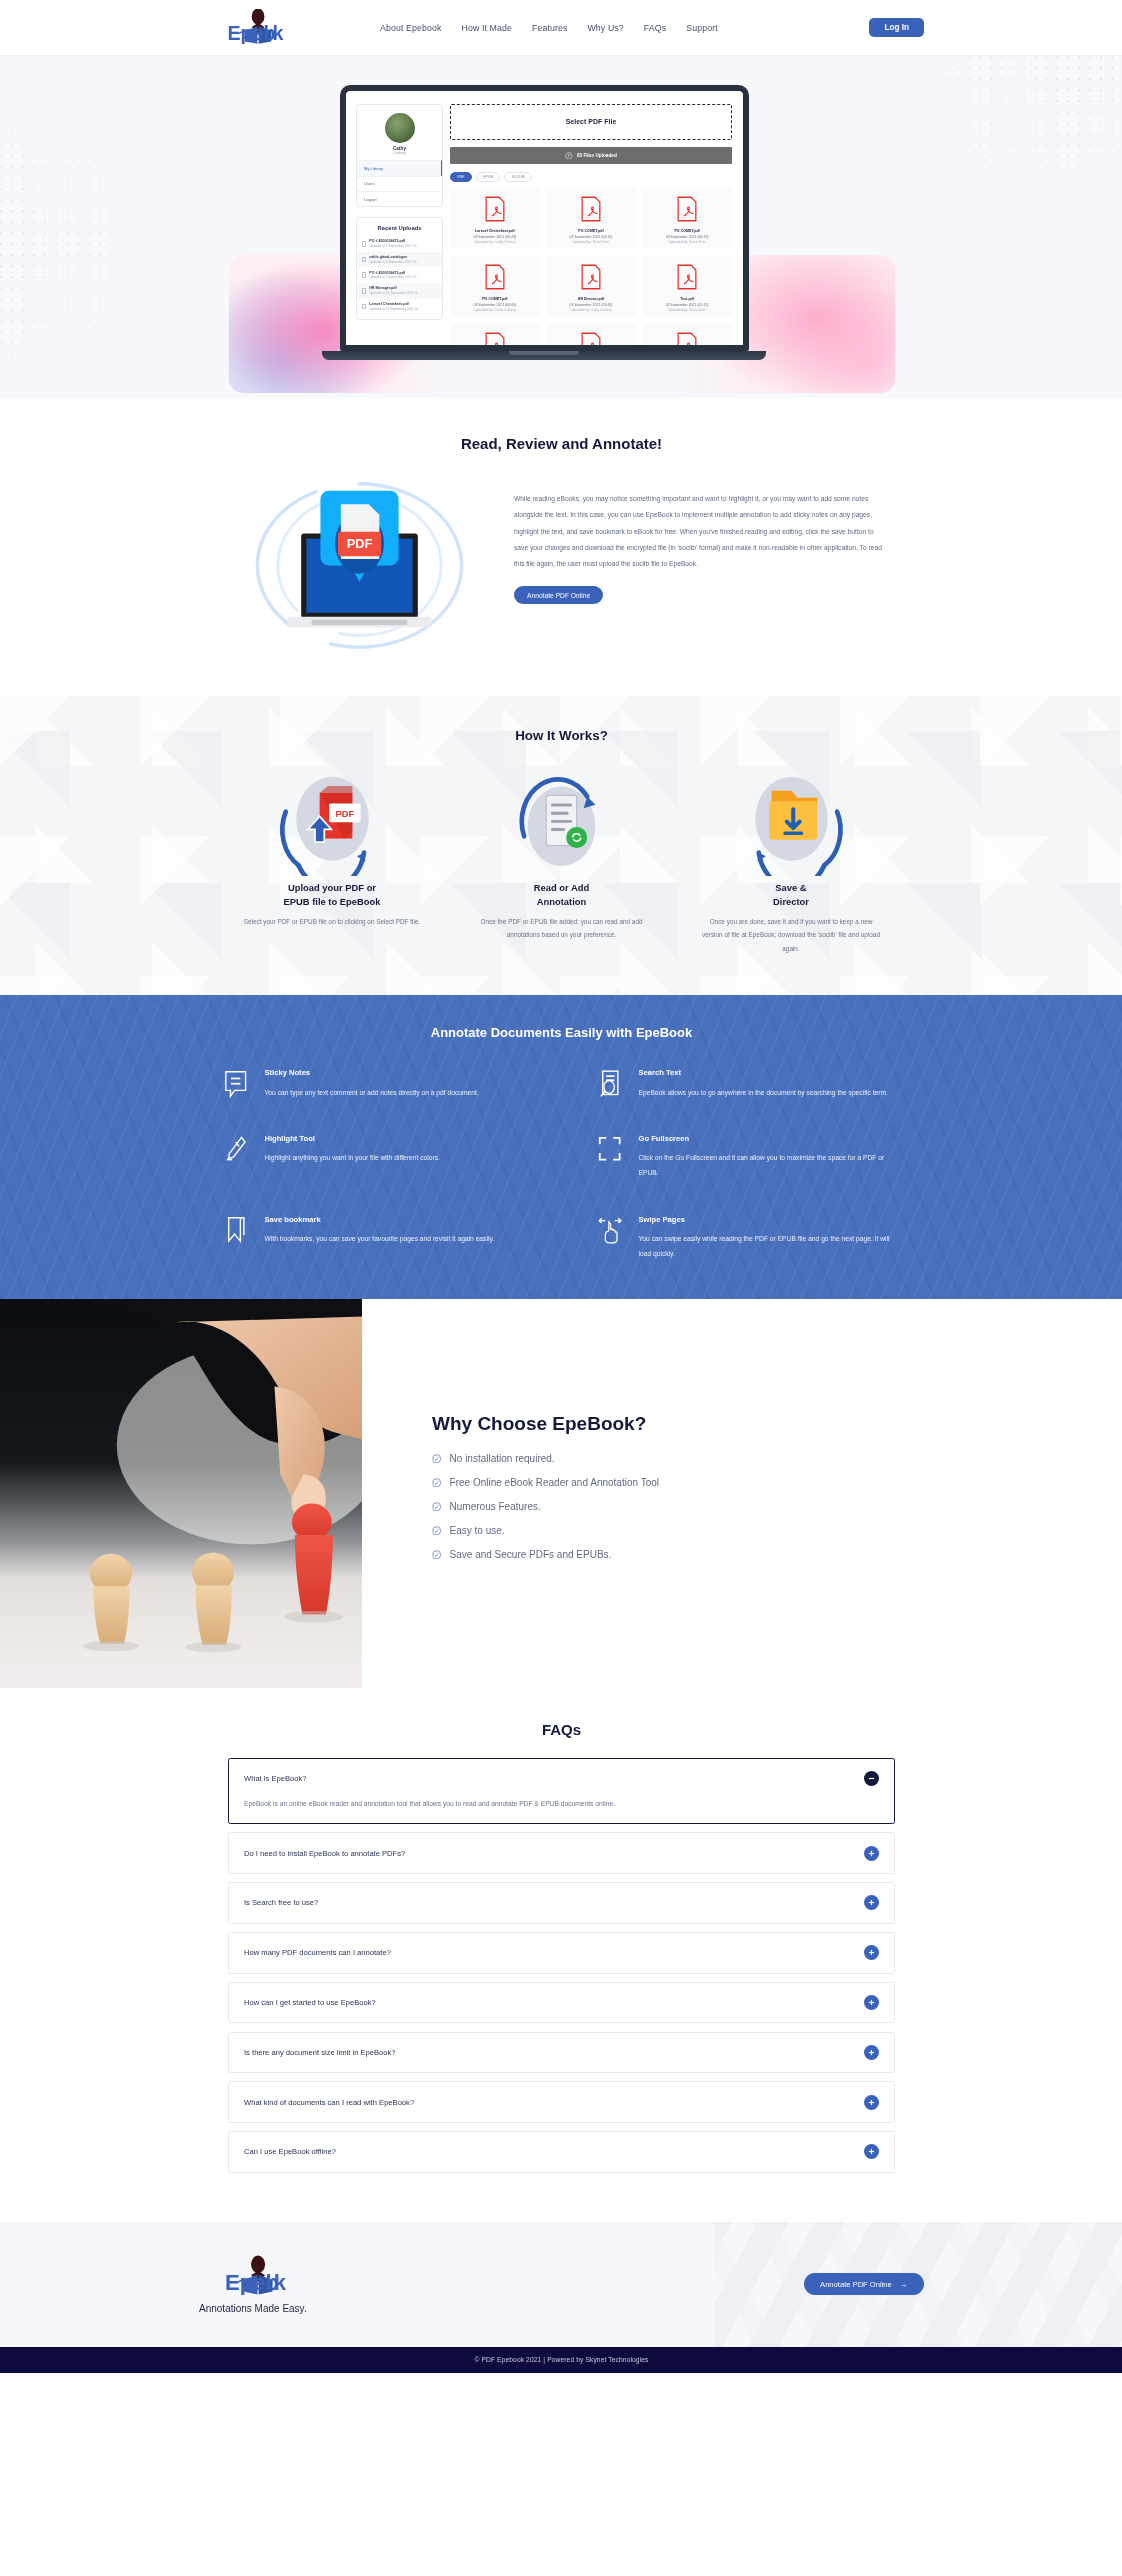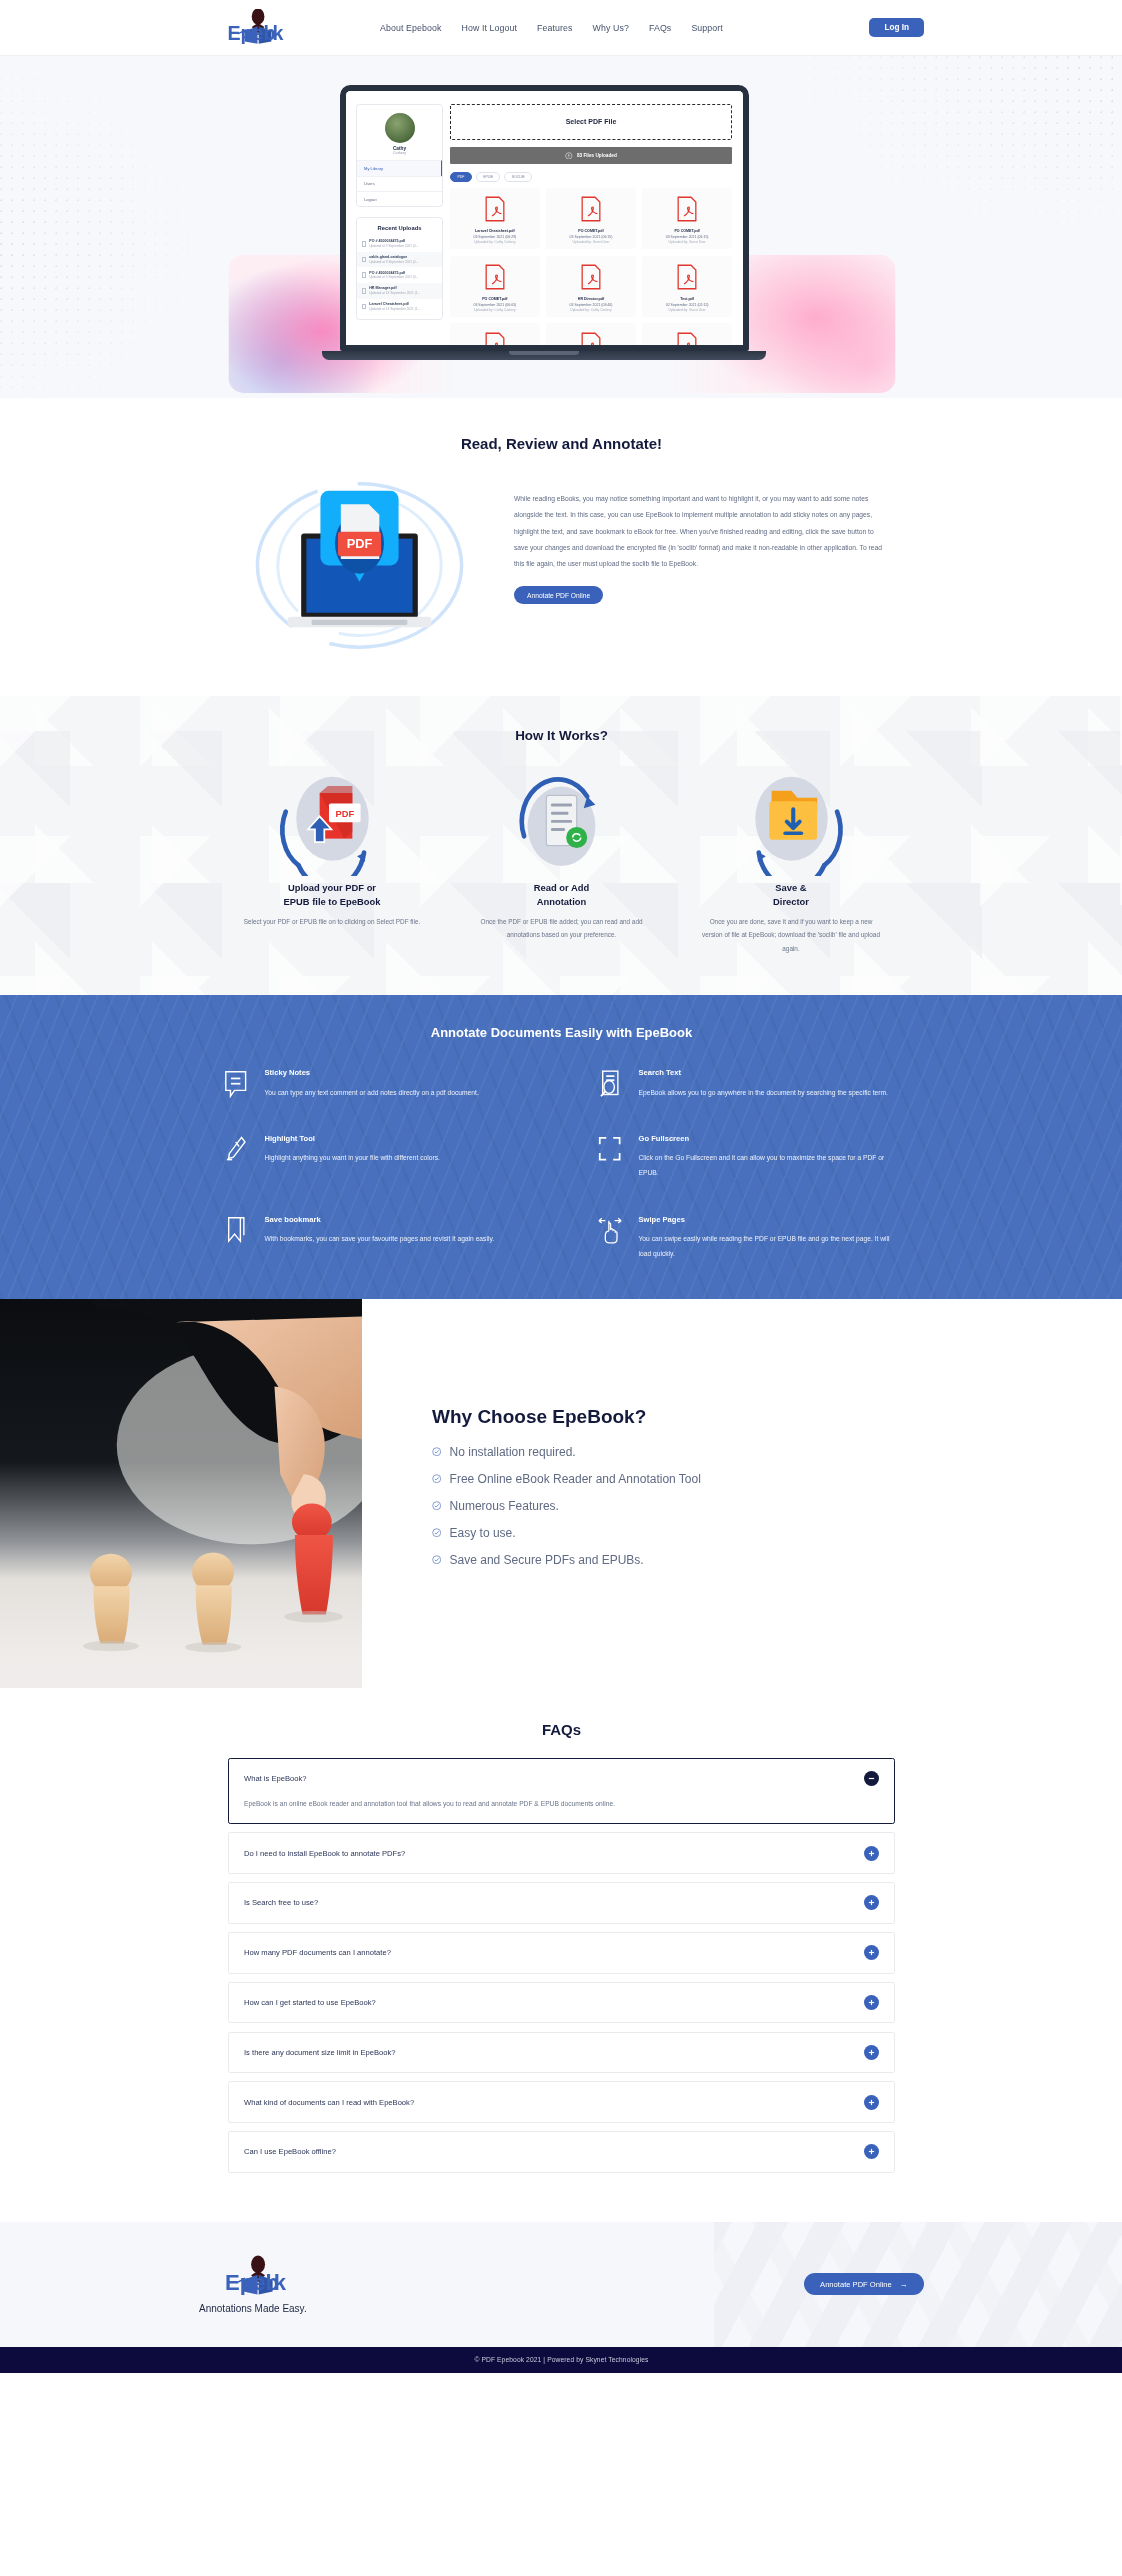--- a/index.html
+++ b/index.html
@@ -175,21 +175,21 @@
   .feat-ico { width:27px; flex:none; display:flex; align-items:flex-start; justify-content:center; padding-top:1.2px;}
   .feat h4 { font-size:7.6px; color:#fff; font-weight:700; margin-bottom:8.2px; }
   .feat p { font-size:6.7px; color:#eef2fb; line-height:2.2; }
 
   
   .why { display:flex; background:#fff; height:389px; }
   .why-img { width:362px; flex:none; position:relative; overflow:hidden;
     background:linear-gradient(180deg,#101418 0%, #1b1f26 38%, #5c5f66 62%, #d9d6d2 75%, #efecea 100%); }
   .why-right { flex:1; display:flex; align-items:center; padding-left:70px; }
   .why-right h2 { font-size:19px; color:#141a3c; font-weight:700; margin-bottom:17.5px; }
-  .why-list li { list-style:none; display:flex; align-items:flex-start; gap:8.2px; margin-bottom:13px; font-size:12px; color:#5f6a83; }
+  .why-list li { list-style:none; display:flex; align-items:flex-end; gap:8.2px; margin-bottom:13px; font-size:10px; color:#5f6a83; }
   .check { width:9.4px; height:9.4px; flex:none; }
 
   
   .faq { background:#fff; padding:33px 0 41px; }
   .faq h2 { text-align:center; font-size:15px; color:#141a3c; font-weight:700; margin-bottom:20px; }
   .faq-list { width:667px; margin:0 auto; }
   .faq-item { border:0.6px solid #e9eaee; border-radius:2.3px; margin-bottom:8.2px; background:#fff; }
   .faq-item.open { border:0.9px solid #141a3c; }
   .faq-q { display:flex; align-items:center; justify-content:space-between; padding:12.3px 15px; }
   .faq-q span { font-size:7.6px; color:#2b3457; }
@@ -233,21 +233,21 @@
           <path d="M90 31 L101 24 L112 31 L101 42 Z" fill="#3a1216"></path>
           <path d="M78 38 L100 30 L100 60 L78 56 Z" fill="#3a62ba"></path>
           <path d="M124 38 L102 30 L102 60 L124 56 Z" fill="#2f55a8"></path>
           <text x="48" y="54" font-family="Liberation Sans, sans-serif" font-size="34" font-weight="600" fill="#3a62ba">Epeb</text>
           <text x="126" y="54" font-family="Liberation Sans, sans-serif" font-size="34" font-weight="600" fill="#3a62ba">k</text>
           <line x1="66" y1="43" x2="80" y2="36" stroke="#3a62ba" stroke-width="2.6"></line>
         </svg>
       </div>
       <div class="nav">
         <a href="#">About Epebook</a>
-        <a href="#">How It Logout</a>
+        <a href="#">How It Made</a>
         <a href="#">Features</a>
         <a href="#">Why Us?</a>
         <a href="#">FAQs</a>
         <a href="#">Support</a>
       </div>
       <button class="login-btn">Log In</button>
     </div>
   </div>
 
   <div class="hero">

